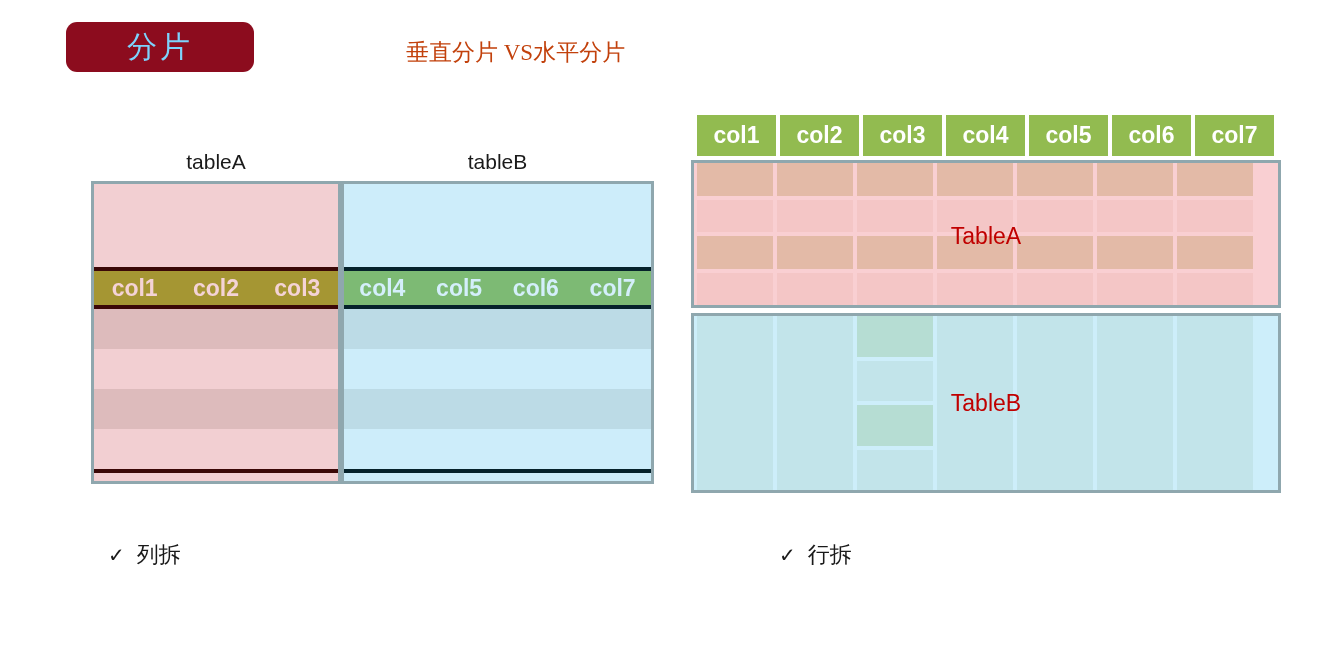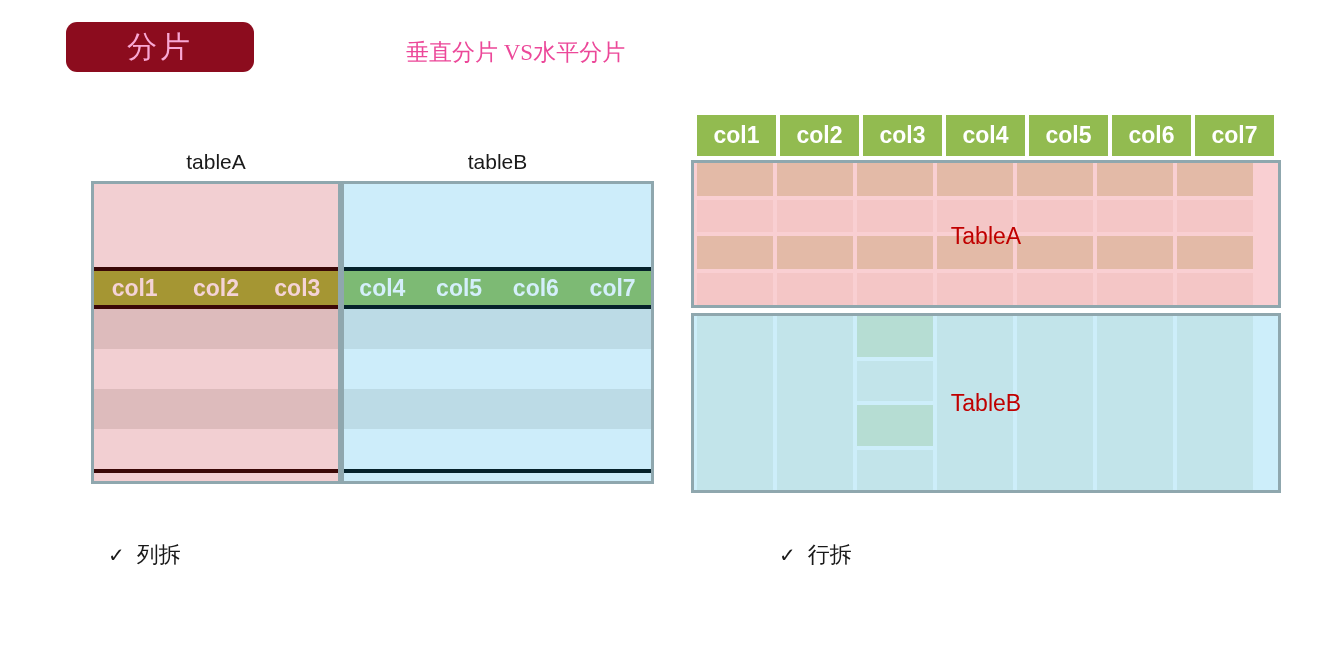--- a/index.html
+++ b/index.html
@@ -23,32 +23,32 @@
     top: 22px;
     width: 188px;
     height: 50px;
     background: #8C0C1E;
     border-radius: 11px;
     display: flex;
     align-items: center;
     justify-content: center;
   }
   .title-badge span {
-    color: #f9a8d4;
+    color: #7dd3fc;
     font-family: Liberation Sans, sans-serif;
     font-size: 30px;
     letter-spacing: 3px;
   }
   .subtitle {
     position: absolute;
     left: 406px;
     top: 37px;
     font-family: "Liberation Serif", serif;
     font-size: 23px;
-    color: #ec4899;
+    color: #c2410c;
     white-space: nowrap;
   }
 
   
   .panel {
     position: absolute;
     box-sizing: border-box;
     border: 3px solid #8FA7AE;
   }
 

